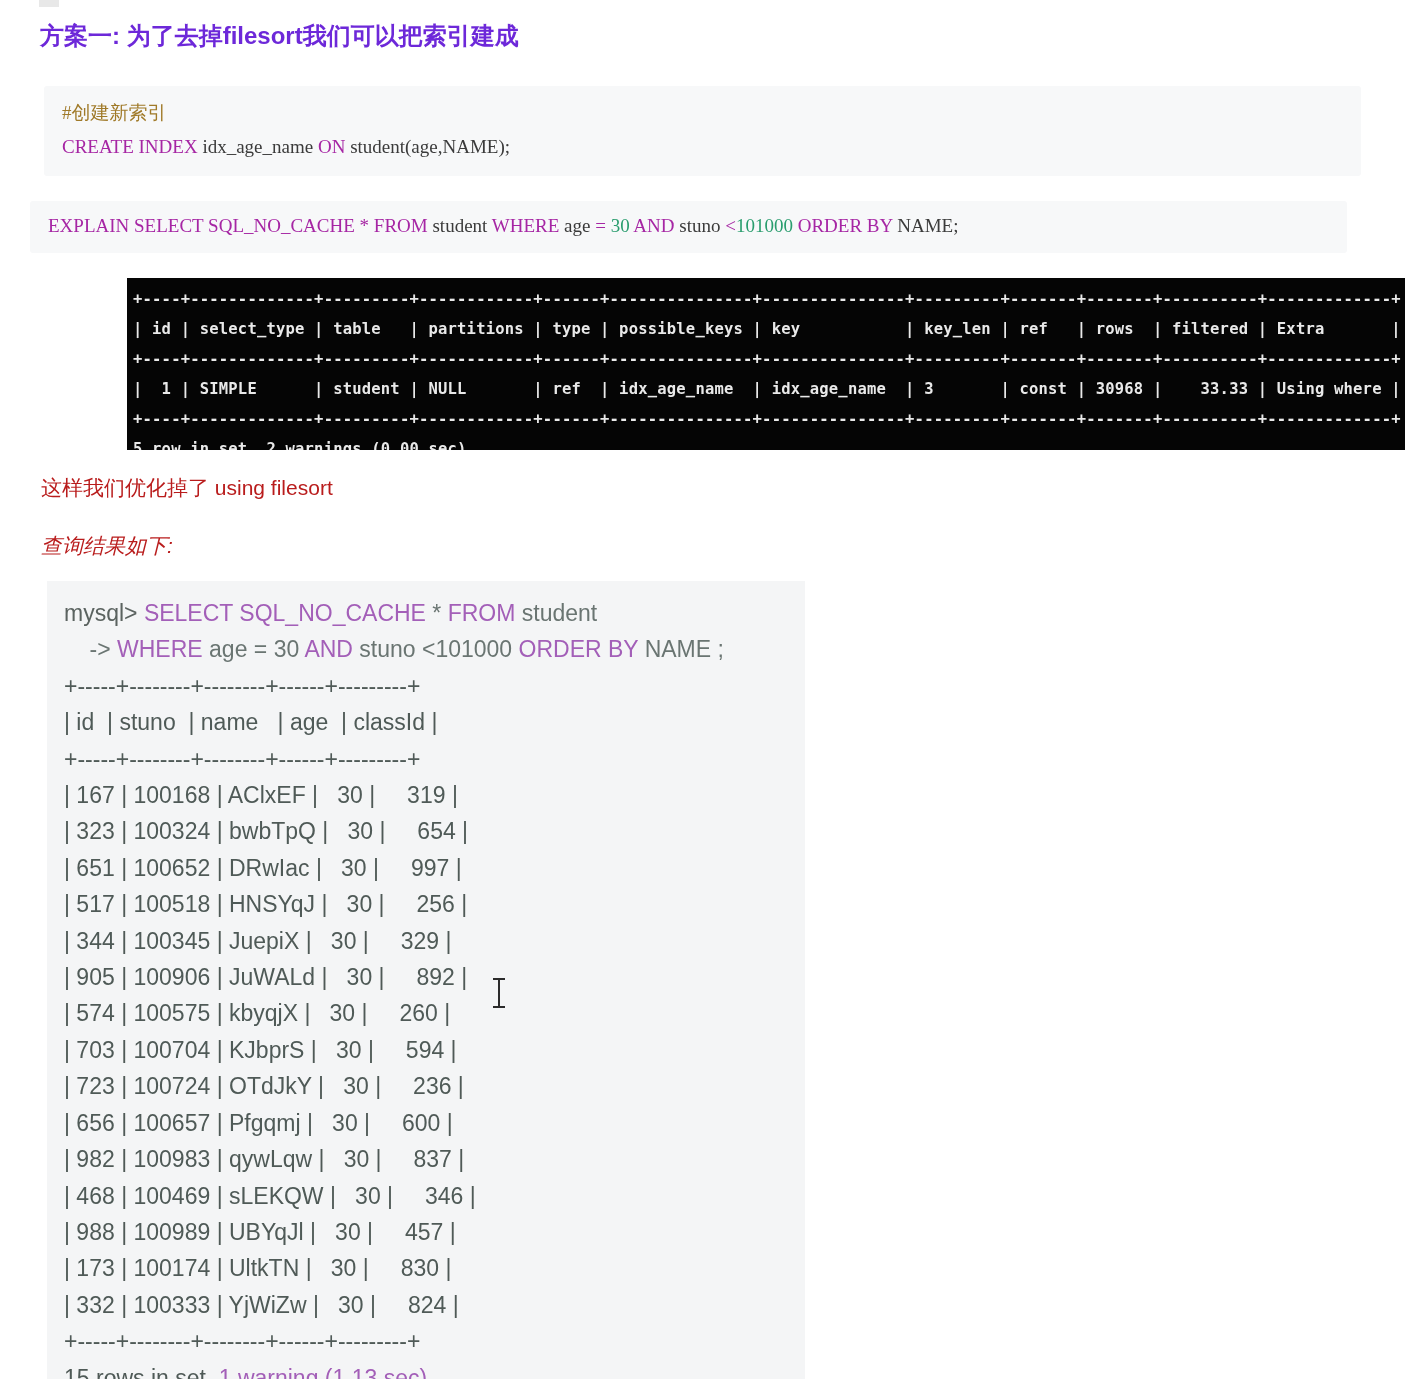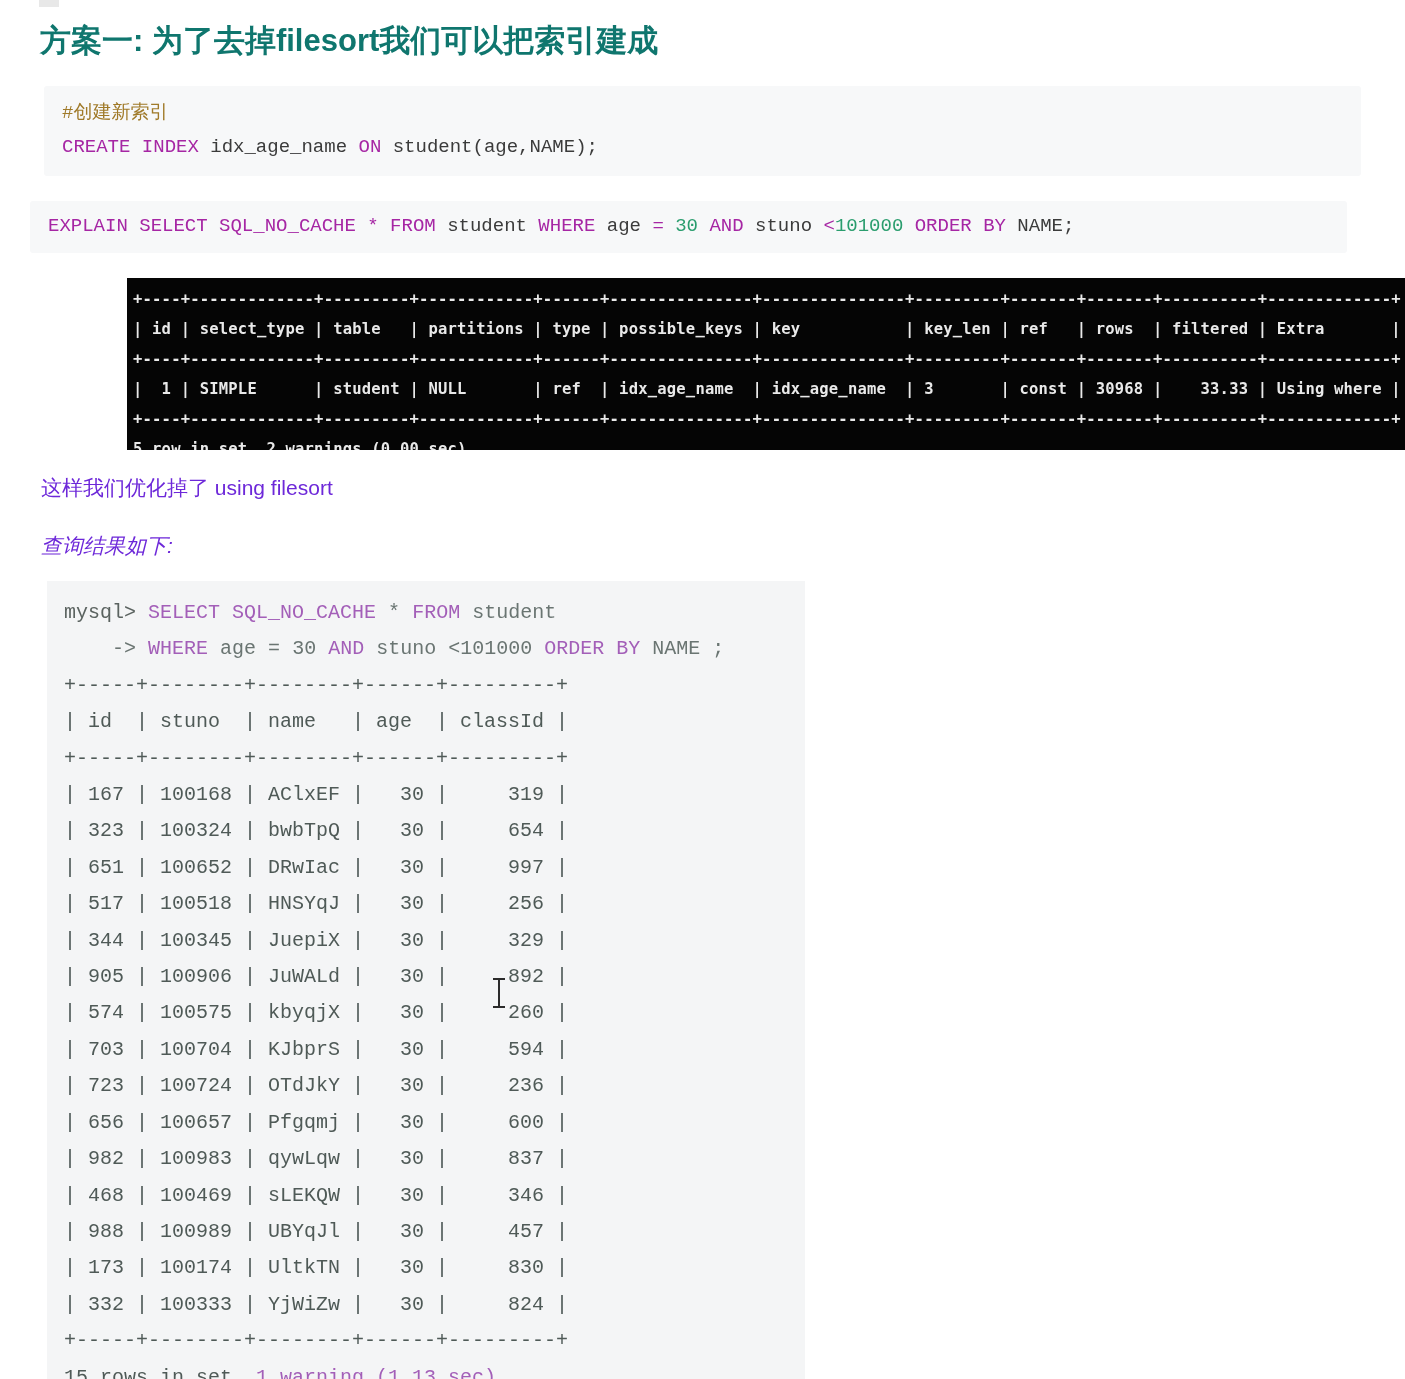--- a/index.html
+++ b/index.html
@@ -30,33 +30,33 @@
     position: absolute;
     left: 0; top: 0;
     width: 1405px;
   }
 
   
   .heading {
     position: absolute;
     left: 40px;
     top: 20px;
-    font-size: 31px;
+    font-size: 24px;
     font-weight: bold;
-    color: #0f766e;
+    color: #6d28d9;
     letter-spacing: 0px;
     white-space: nowrap;
   }
 
   
   .codeblock {
     position: absolute;
     background: #f7f8f9;
     border-radius: 3px;
-    font-family: Liberation Mono, monospace;
+    font-family: Liberation Serif, serif;
     font-size: 19px;
     line-height: 34px;
     color: #333333;
     white-space: pre;
   }
   #code-create {
     left: 44px;
     top: 86px;
     width: 1317px;
     height: 90px;
@@ -95,37 +95,37 @@
     padding: 6px 0 0 6px;
     box-sizing: border-box;
     letter-spacing: 0.2px;
   }
 
   
   .para {
     position: absolute;
     left: 41px;
     font-size: 21px;
-    color: #6d28d9;
+    color: #b91c1c;
     white-space: nowrap;
     text-align: right;
   }
   #para-1 { top: 474px; }
   #para-2 { top: 532px; font-style: italic; }
 
   
   #result-block {
     position: absolute;
     left: 47px;
     top: 581px;
     width: 758px;
     height: 798px;
     background: #f4f5f6;
-    font-family: Liberation Mono, monospace;
-    font-size: 20px;
+    font-family: Liberation Sans, sans-serif;
+    font-size: 23px;
     line-height: 36.4px;
     color: #4f5a57;
     white-space: pre;
     padding: 14px 0 0 17px;
     box-sizing: border-box;
     overflow: hidden;
   }
   #result-block .tok-kw { color: #a35fb8; }
   #result-block .tok-prompt { color: #5b6360; }
   #result-block .tok-val { color: #6a7572; }

